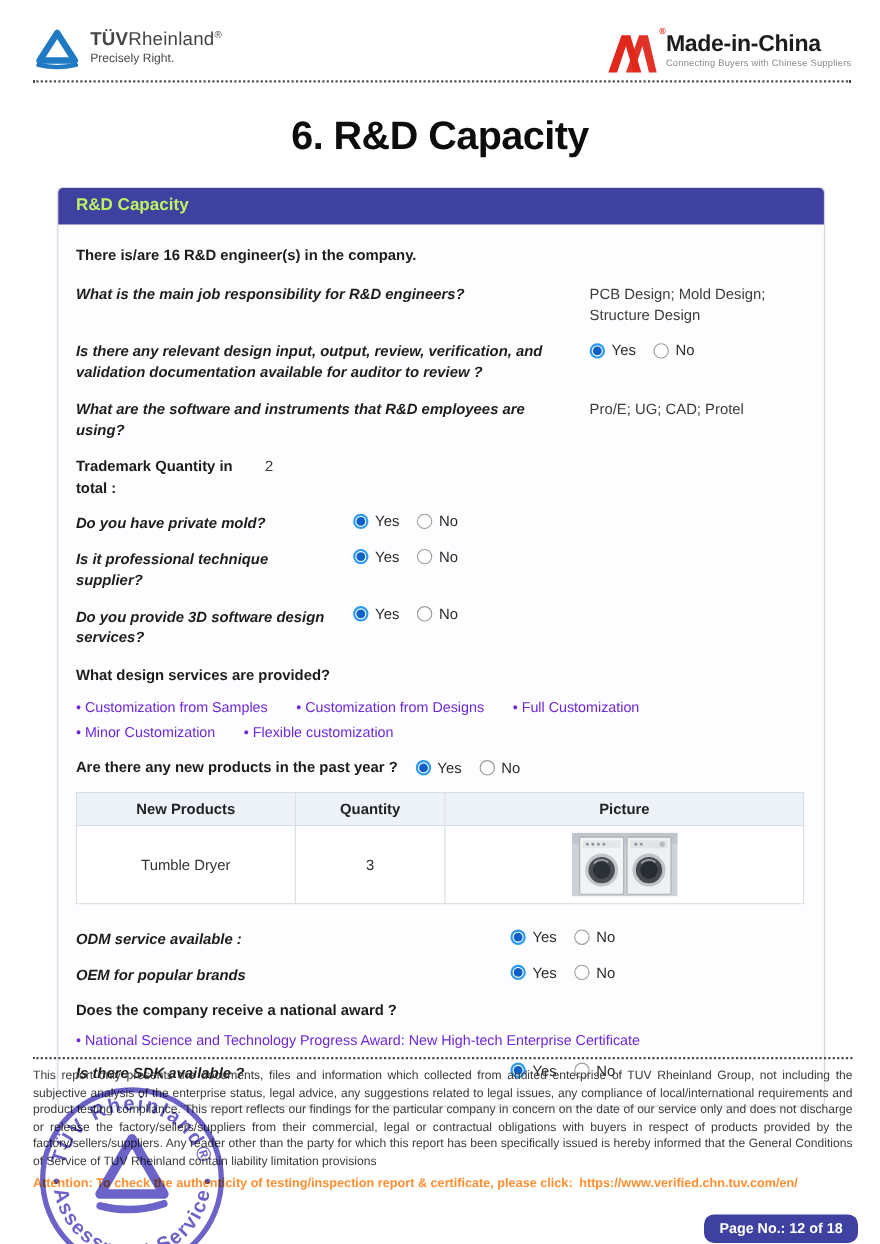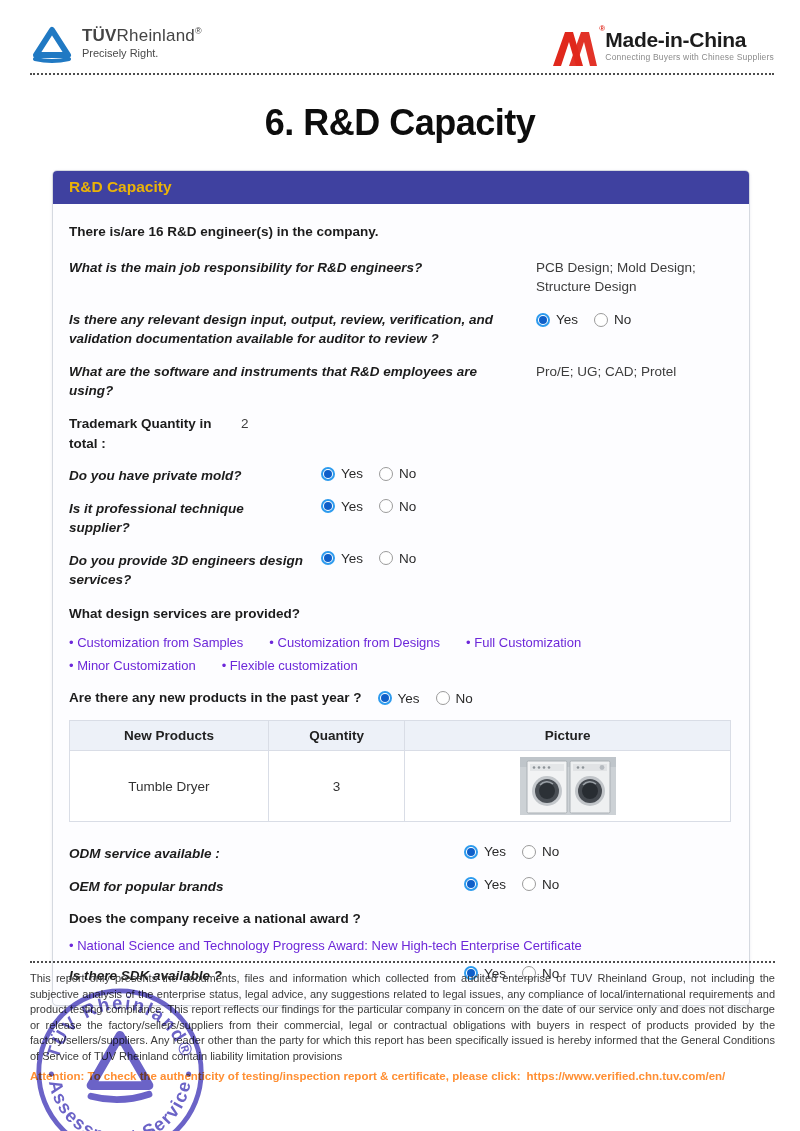--- a/index.html
+++ b/index.html
@@ -21,21 +21,21 @@
   .mic-name { font-size:21px; font-weight:700; color:#1c1c1c; letter-spacing:-.3px; }
   .mic-tag { font-size:8.5px; color:#8b8b8b; letter-spacing:.2px; margin-top:0; }
 
   
   .page-title { position:absolute; top:102px; left:0; width:100%; text-align:center;
                 font-size:36px; font-weight:700; color:#0d0d0d; letter-spacing:-.5px; }
 
   
   .panel { position:absolute; top:170px; left:52px; width:698px; background:#fdfdff;
            border:1px solid #d5d9e0; border-radius:5px; box-shadow:0 1px 3px rgba(60,70,120,.10); }
-  .panel-hd { background:#3f41a0; color:#eab308; font-size:15.5px; font-weight:700;
+  .panel-hd { background:#3f41a0; color:#bef264; font-size:15.5px; font-weight:700;
               padding:7px 16px 8px; border-radius:4px 4px 0 0; }
   .panel-bd { padding:14px 16px 20px; }
 
   .q { font-weight:700; color:#1c1c1c; font-size:13.5px; line-height:1.45; }
   .a { color:#3d3d3d; font-size:13.5px; line-height:1.45; }
   .row { display:flex; align-items:flex-start; margin-top:13px; }
   .row .q-col { width:467px; padding-right:14px;font-style:italic; }
   .row .a-col { flex:1; }
   .row.mid .q-col { width:252px; }
   .row.rpos .q-col { width:395px; }
@@ -157,21 +157,21 @@
           <span class="radio checked">
               <span class="dot"></span>
             </span>
           <span class="radio-label">Yes</span>
           <span class="radio"></span>
           <span class="radio-label">No</span>
         </span>
       </div>
 
       <div class="row mid">
-        <div class="q q-col">Do you provide 3D engineers design services?</div>
+        <div class="q q-col">Do you provide 3D software design services?</div>
         <span class="radio-group">
           <span class="radio checked">
               <span class="dot"></span>
             </span>
           <span class="radio-label">Yes</span>
           <span class="radio"></span>
           <span class="radio-label">No</span>
         </span>
       </div>
 
@@ -303,14 +303,15 @@
       <textPath href="#arcBot" startOffset="50%" text-anchor="middle">Assessment Service</textPath>
     </text>
     <circle cx="19" cy="92" r="2.6" fill="#4a40bb"></circle>
     <circle cx="161" cy="92" r="2.6" fill="#4a40bb"></circle>
     <g>
       <path d="M90 52 L120 104 H60 Z" fill="none" stroke="#4a40bb" stroke-width="9" stroke-linejoin="round"></path>
       <path d="M60 115 Q90 123 120 113" fill="none" stroke="#4a40bb" stroke-width="7" stroke-linecap="round"></path>
     </g>
   </svg>
 
+  <div class="page-badge">Page No.: 12 of 18</div>
 
 </div>
 
 </body></html>

